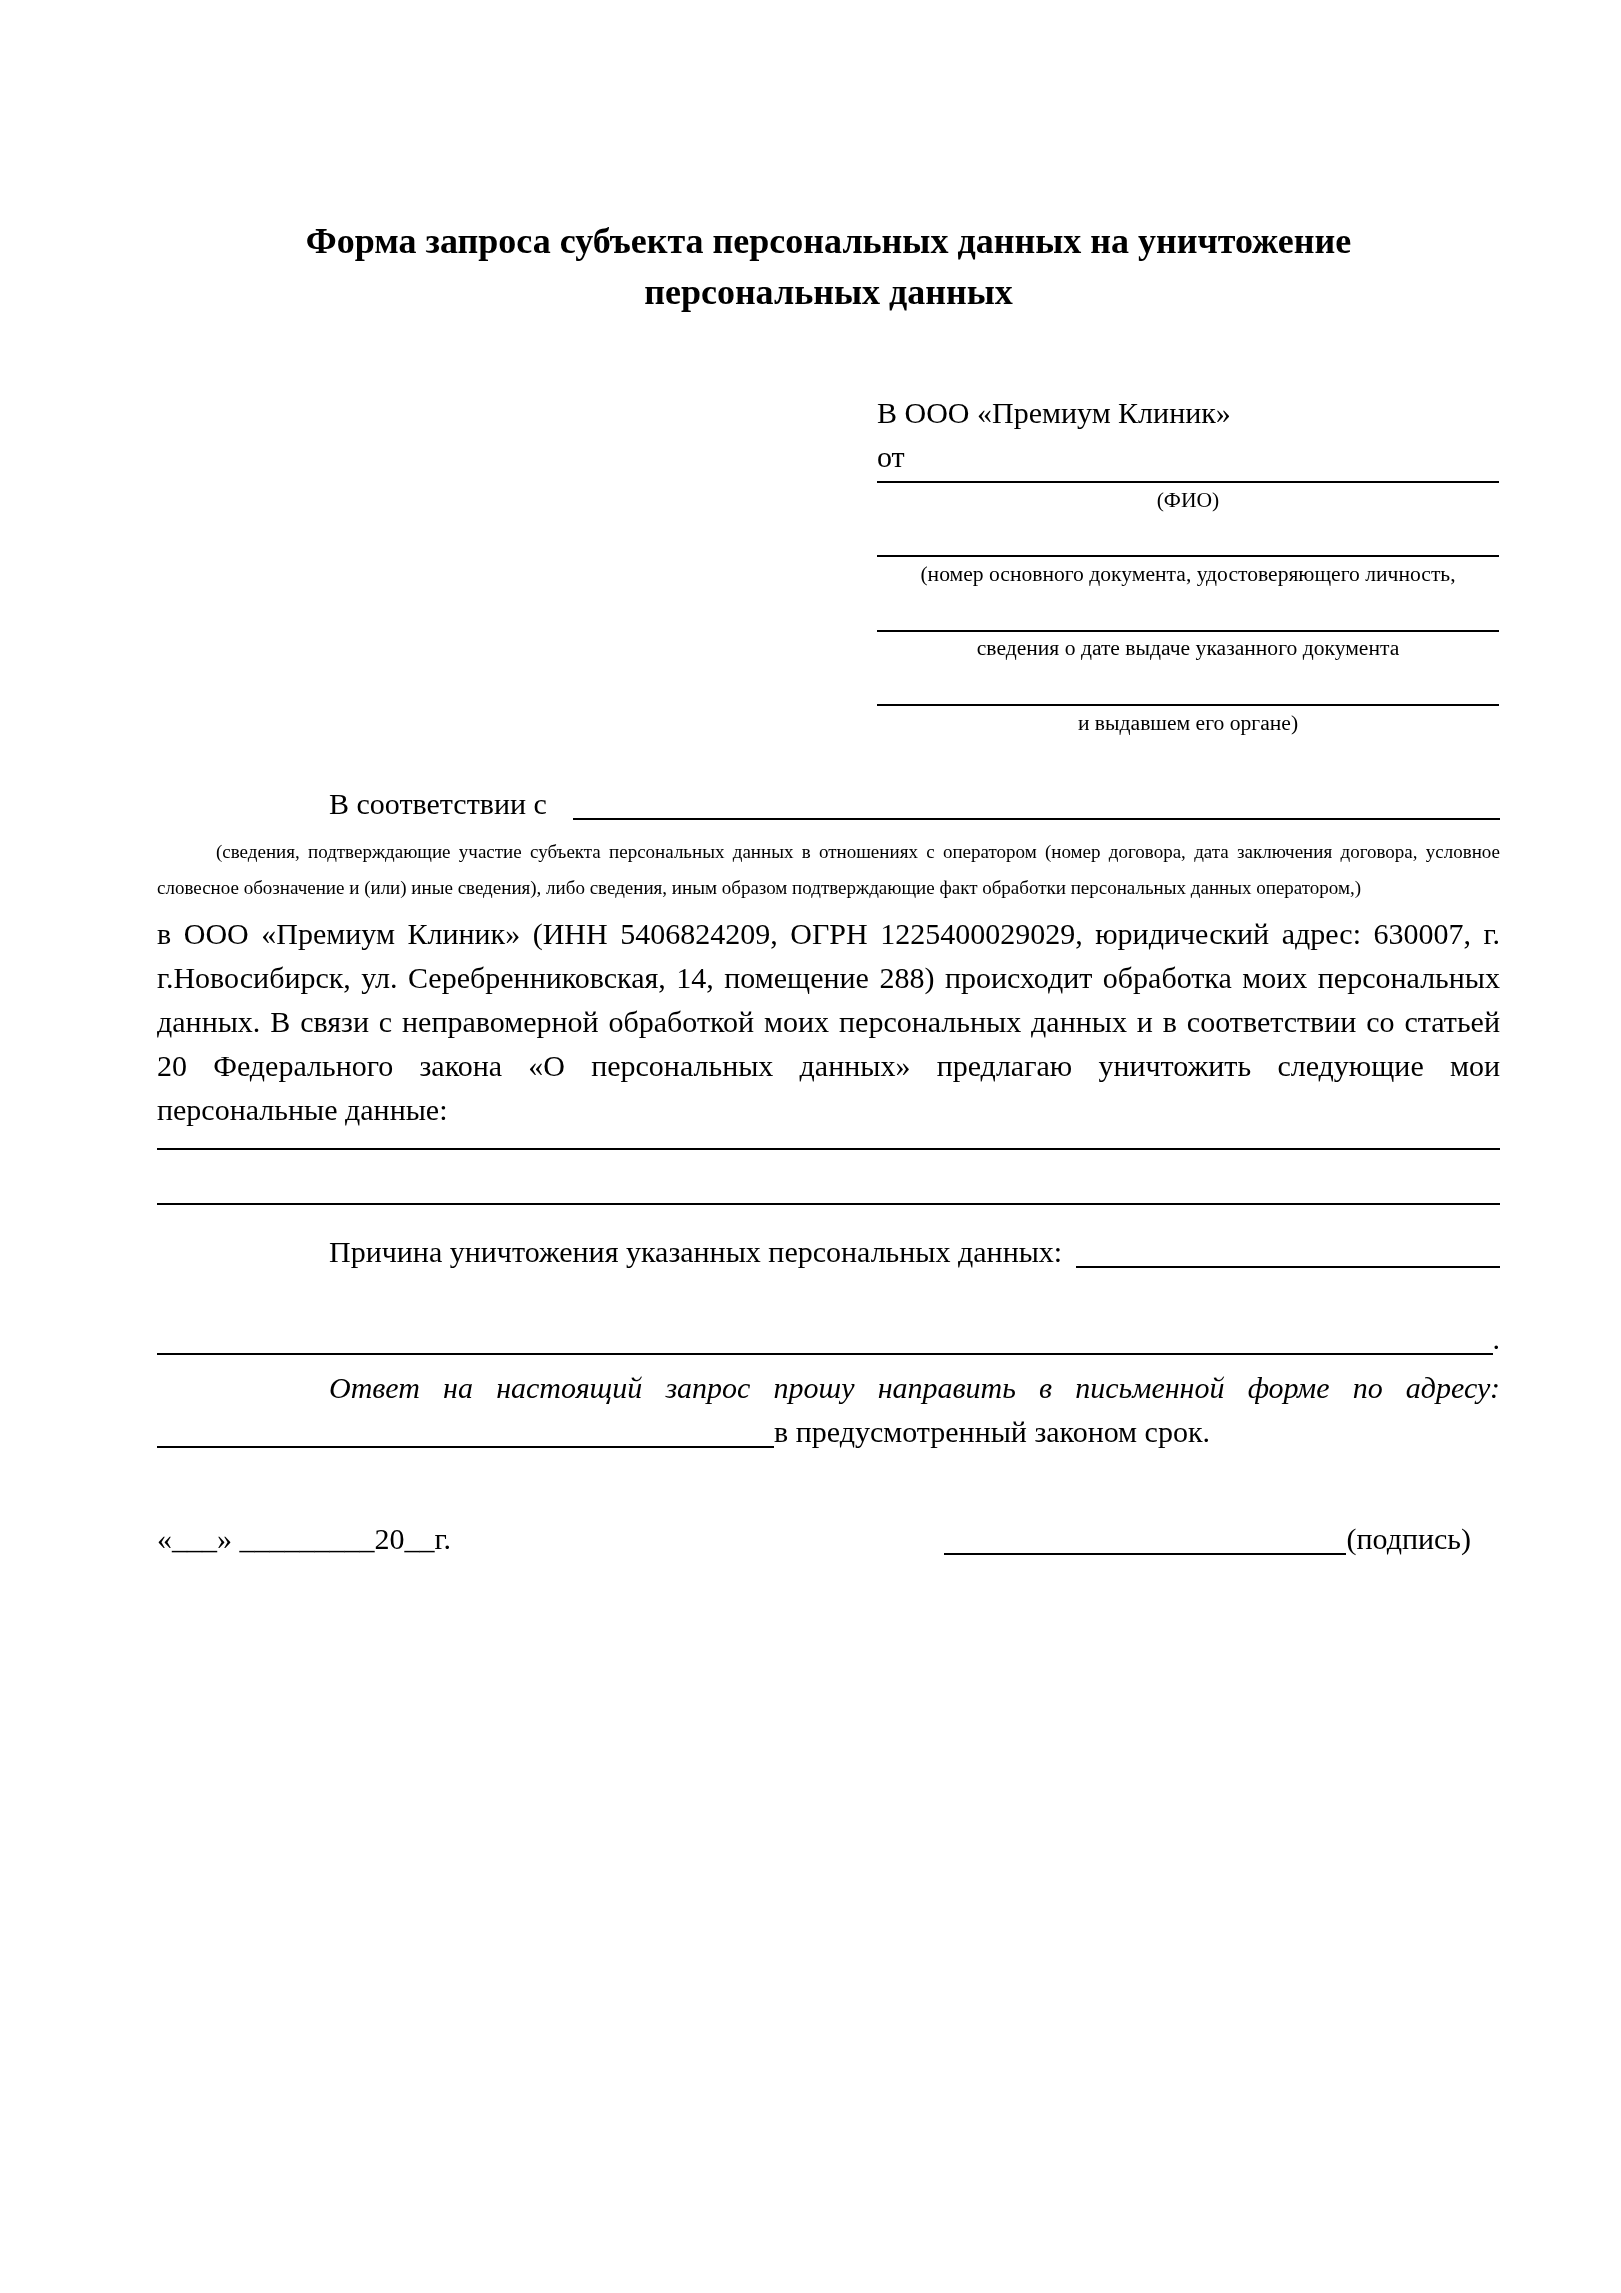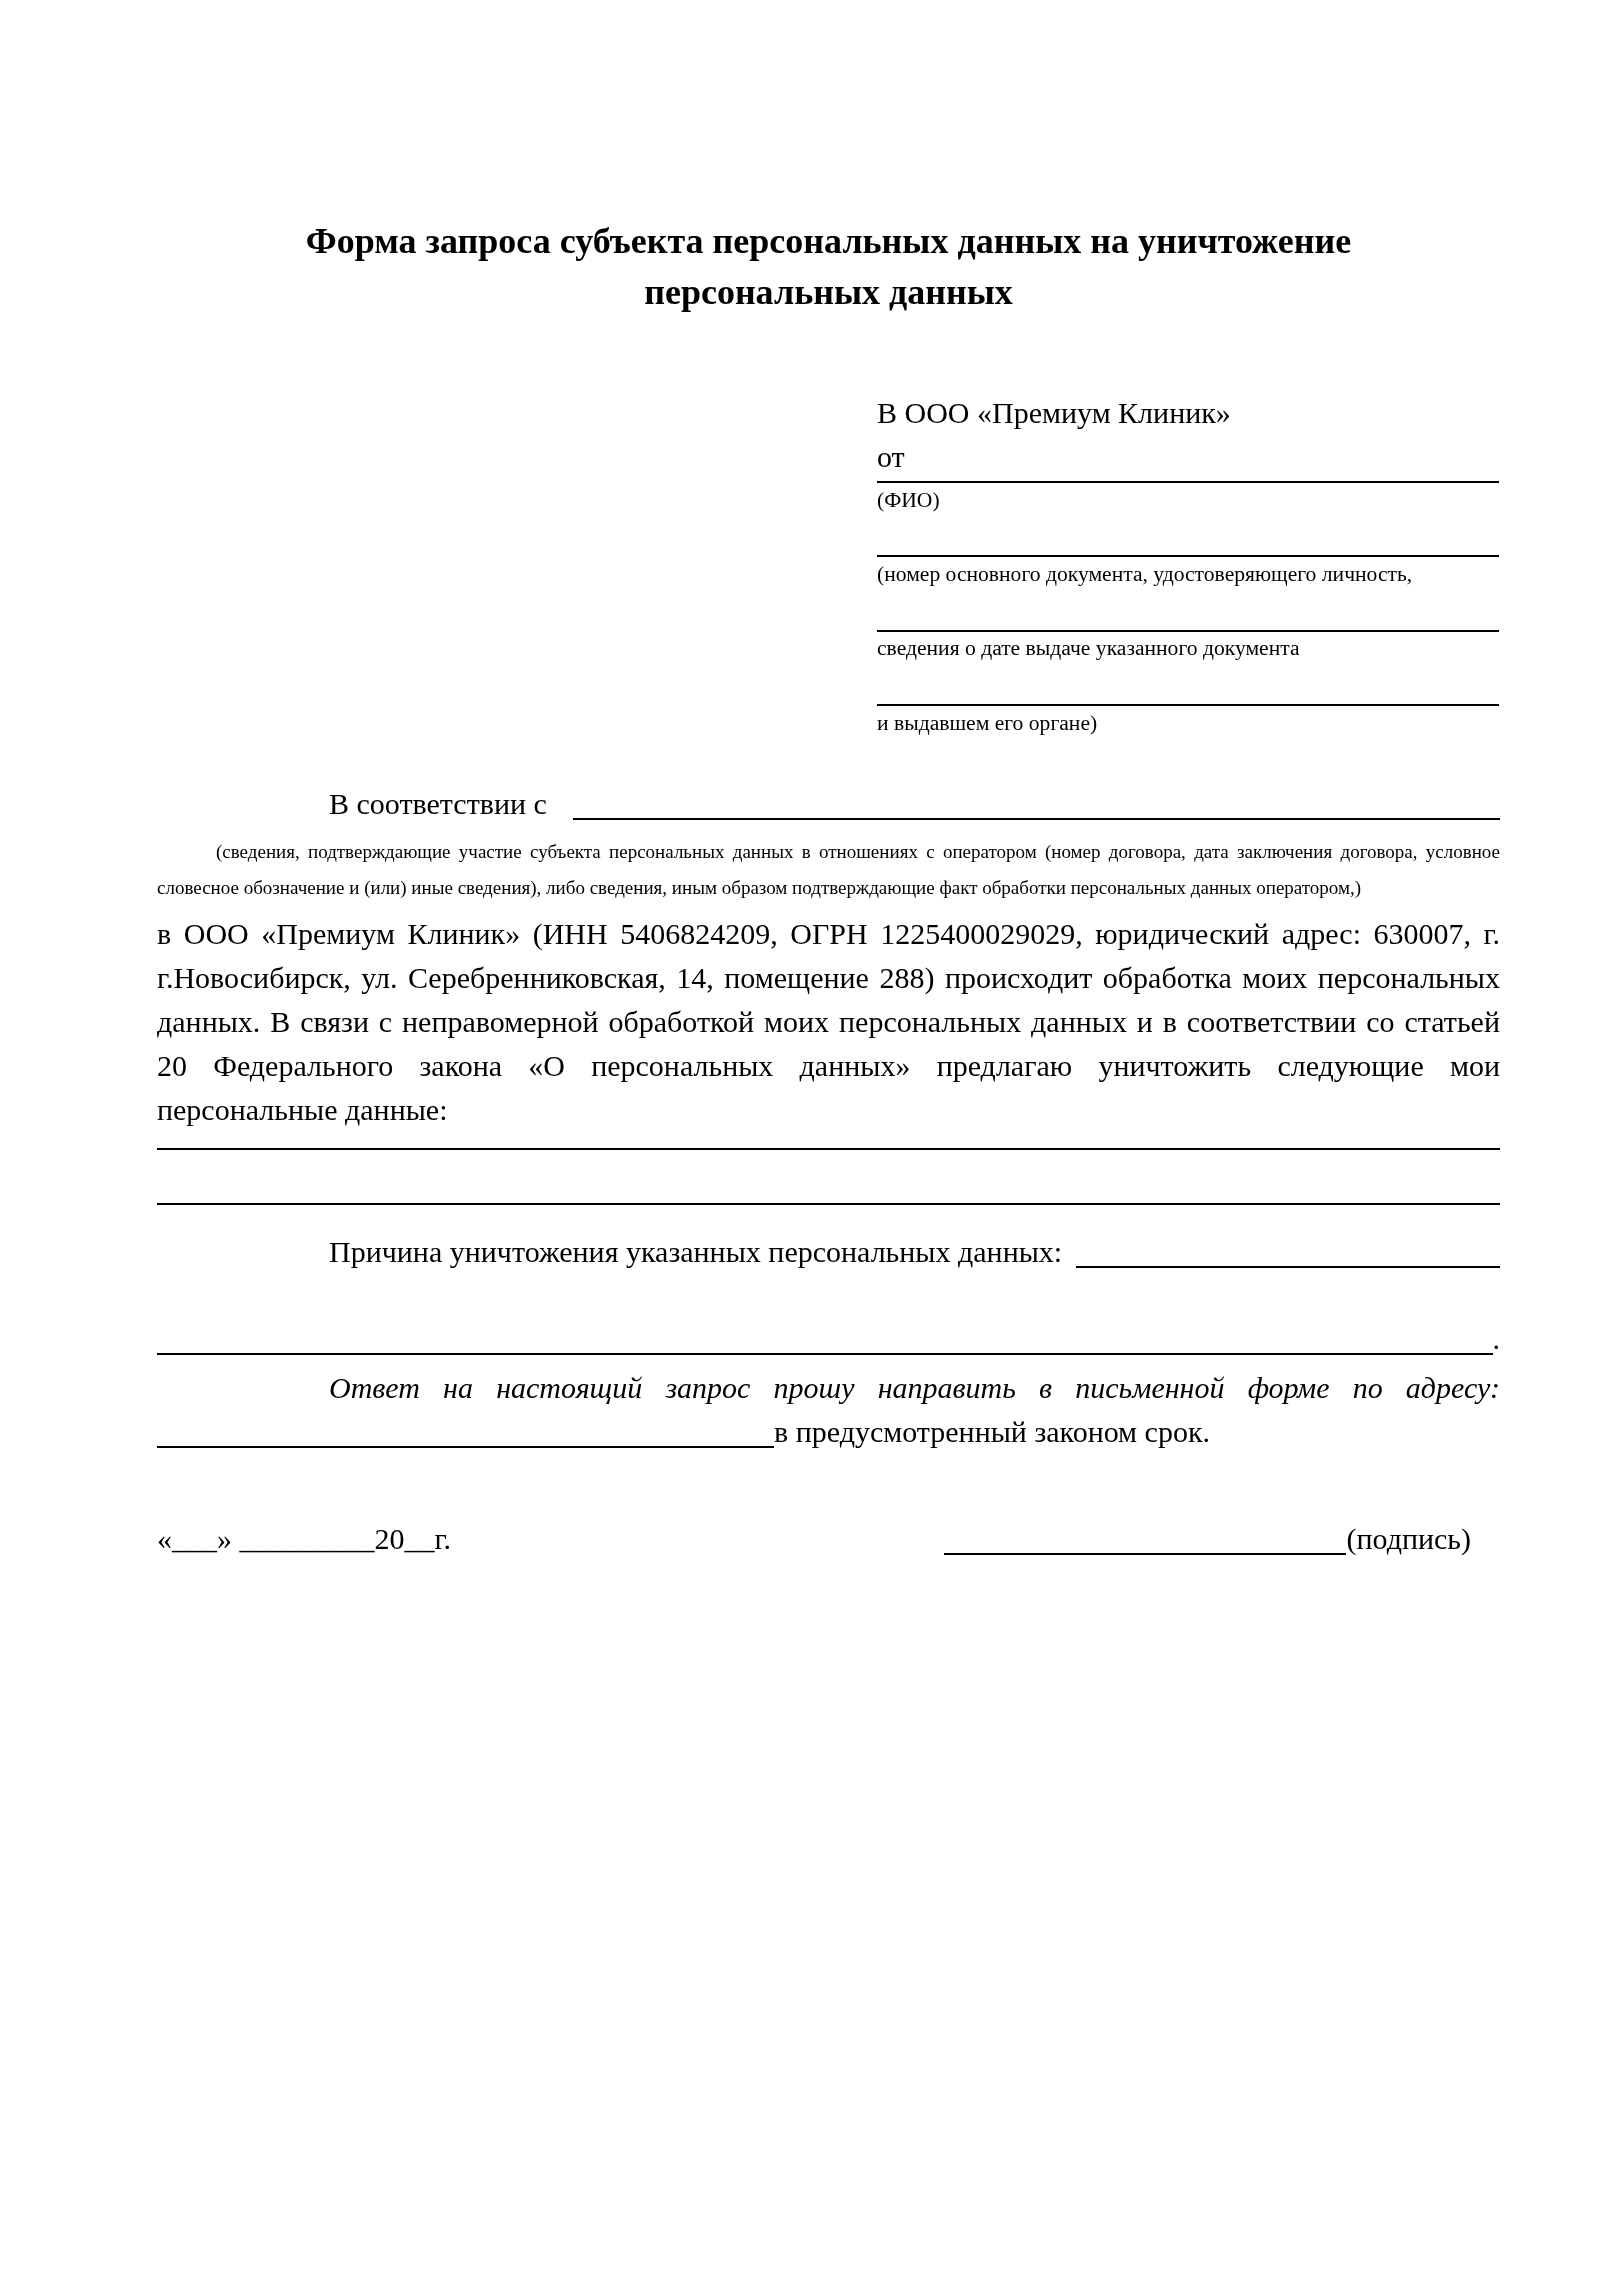--- a/index.html
+++ b/index.html
@@ -41,21 +41,21 @@
   }
   .rule {
     height: 0;
     border-bottom: 2.9px solid #000;
   }
   .addressee .rule { margin-top: 2px; }
   .caption {
     margin-top: 3.9px;
     font-size: 21.6px;
     line-height: 27.4px;
-    text-align: left;
+    text-align: center;
   }
   .field { margin-top: 41px; }
   .according {
     display: flex;
     margin-top: 45px;
     font-size: 30px;
     line-height: 44px;
     gap: 14px;
   }
   .according .lead {

